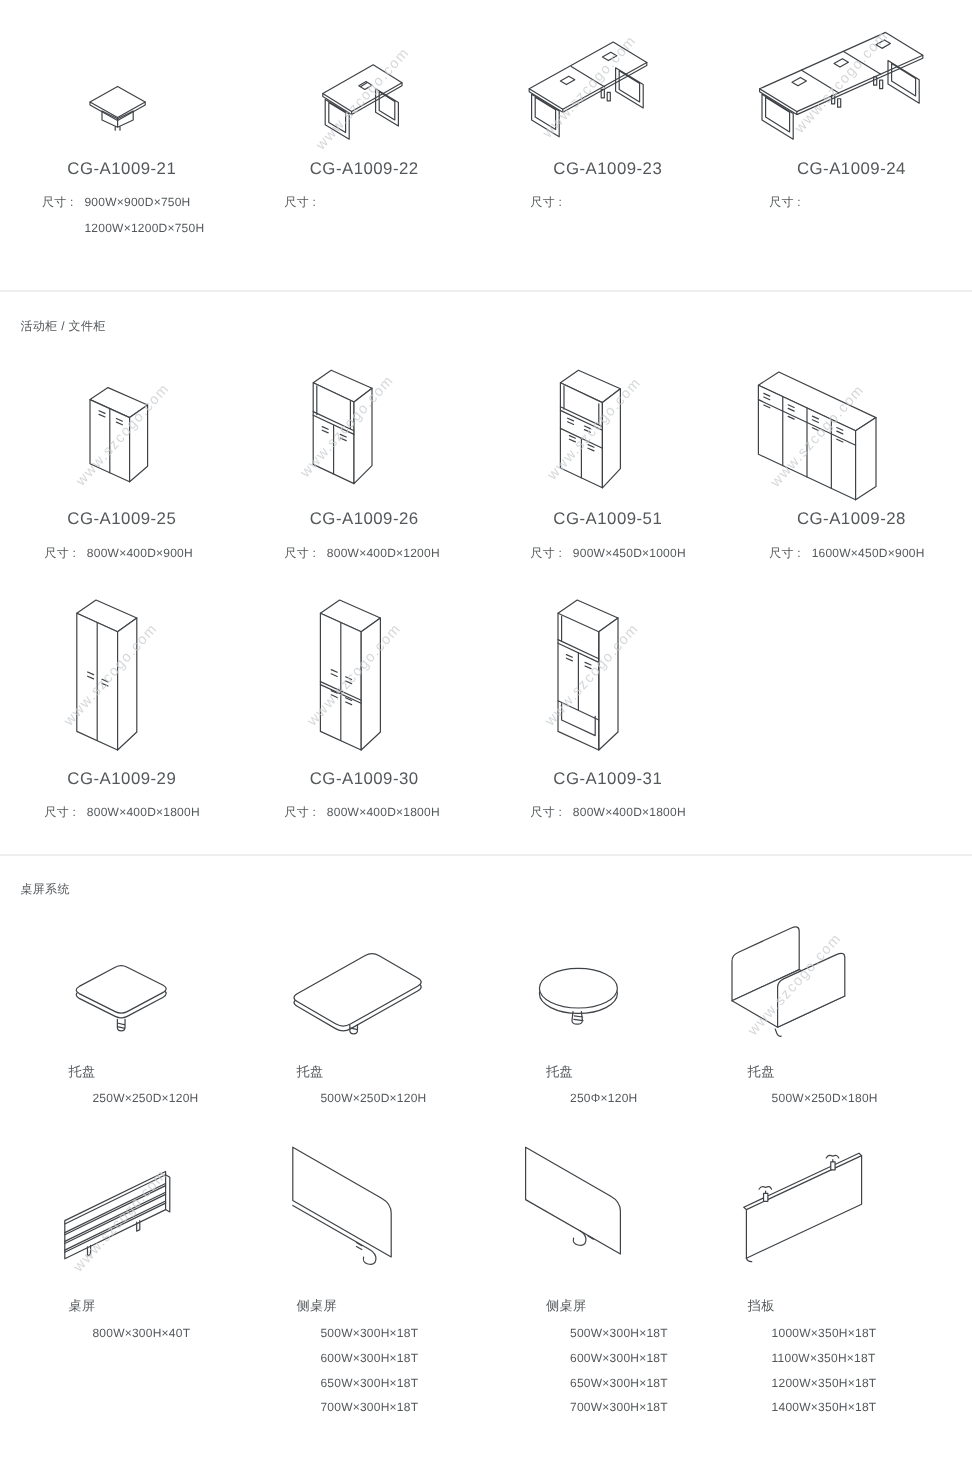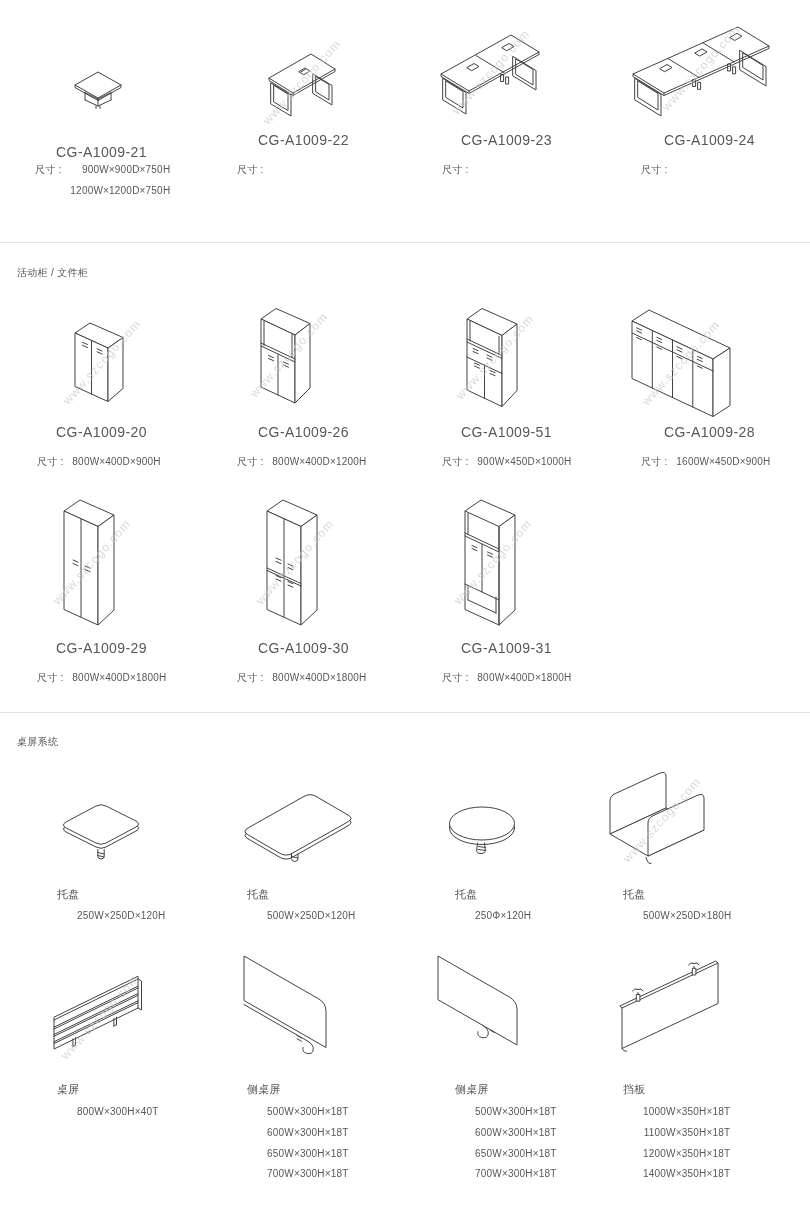--- a/index.html
+++ b/index.html
@@ -3,21 +3,21 @@
 <meta charset="utf-8">
 <style>
   html,body{margin:0;padding:0;background:#fff;}
   .page{position:relative;width:810px;height:1226px;background:#fff;overflow:hidden;
         font-family:"Liberation Sans","DejaVu Sans",sans-serif;color:#54585b;}
   .divider{position:absolute;left:0;width:810px;height:1px;background:#e2e3e4;}
   .sec-title{position:absolute;font-size:10px;line-height:20px;letter-spacing:.3px;}
   .code{position:absolute;width:203px;text-align:center;font-size:14px;line-height:16px;letter-spacing:.4px;}
   .dims{position:absolute;display:flex;font-size:10px;line-height:20.8px;letter-spacing:.2px;margin-left:20px;}
   .dlabel{margin-right:9px;white-space:nowrap;}
-  .dvals div{white-space:nowrap;text-align:right;}
+  .dvals div{white-space:nowrap;}
   .pname{position:absolute;font-size:11px;line-height:20px;letter-spacing:.3px;}
   .fig{position:absolute;}
   .fig svg{position:absolute;left:0;top:0;overflow:visible;}
   .wm{position:absolute;left:50%;top:50%;transform:translate(-50%,-50%) rotate(-48deg);
       font-size:12px;letter-spacing:1.2px;color:#c8cbcd;opacity:.75;white-space:nowrap;pointer-events:none;}
   .ln{fill:none;stroke:#3f4347;stroke-width:1;stroke-linejoin:round;stroke-linecap:round;}
   .fc{fill:#ffffff;stroke:#3f4347;stroke-width:1;stroke-linejoin:round;}
 </style>
 </head>
 <body>
@@ -66,21 +66,21 @@
       <path class="ln" d="M5,62.5 L31,78.5 L31,100 L5,84 Z M8,65 L28,77.5 L28,94 L8,81.5 Z"></path>
       <path class="ln" d="M110,34.5 L136,50.5 L136,70 L110,54 Z M113,37 L133,49.5 L133,64 L113,51.5 Z"></path>
       <rect class="ln" x="63" y="63.5" width="2.6" height="7"></rect>
       <rect class="ln" x="68" y="66.3" width="2.6" height="7"></rect>
       <rect class="ln" x="98" y="48" width="2.6" height="7"></rect>
       <rect class="ln" x="103" y="50.8" width="2.6" height="7"></rect>
     </svg>
     <span class="wm">www.szcogo.com</span>
   </div>
 
-  <div class="code" style="left:0px;top:144px">CG-A1009-21</div>
+  <div class="code" style="left:0px;top:132px">CG-A1009-21</div>
   <div class="code" style="left:202px;top:132px">CG-A1009-22</div>
   <div class="code" style="left:405px;top:132px">CG-A1009-23</div>
   <div class="code" style="left:608px;top:132px">CG-A1009-24</div>
 
   <div class="dims" style="left:15px;top:160px">
     <span class="dlabel">尺寸 :</span>
     <div class="dvals">
       <div>900W×900D×750H</div>
       <div>1200W×1200D×750H</div>
     </div>
@@ -141,21 +141,21 @@
       <path class="fc" d="M2,15 L83,53 L83,110.5 L2,72.5 Z"></path>
       <path class="fc" d="M83,53 L100,42 L100,99.5 L83,110.5 Z"></path>
       <path class="ln" d="M2,27 L83,65"></path>
       <path class="ln" d="M22.3,24.5 L22.3,82 M42.5,34 L42.5,91.5 M62.8,43.5 L62.8,101"></path>
       <path class="ln" d="M6.5,21.8 l5,2.3 M6.5,24.8 l5,2.3 M26.8,31.3 l5,2.3 M26.8,34.3 l5,2.3 M47,40.8 l5,2.3 M47,43.8 l5,2.3 M67.3,50.3 l5,2.3 M67.3,53.3 l5,2.3"></path>
       <path class="ln" d="M6.5,31.5 l5,2.3 M26.8,41 l5,2.3 M47,50.5 l5,2.3 M67.3,60 l5,2.3"></path>
     </svg>
     <span class="wm">www.szcogo.com</span>
   </div>
 
-  <div class="code" style="left:0px;top:424px">CG-A1009-20</div>
+  <div class="code" style="left:0px;top:424px">CG-A1009-25</div>
   <div class="code" style="left:202px;top:424px">CG-A1009-26</div>
   <div class="code" style="left:405px;top:424px">CG-A1009-51</div>
   <div class="code" style="left:608px;top:424px">CG-A1009-28</div>
 
   <div class="dims" style="left:17px;top:452px">
     <span class="dlabel">尺寸 :</span>
     <div class="dvals">
         <div>800W×400D×900H</div>
       </div>
   </div>

